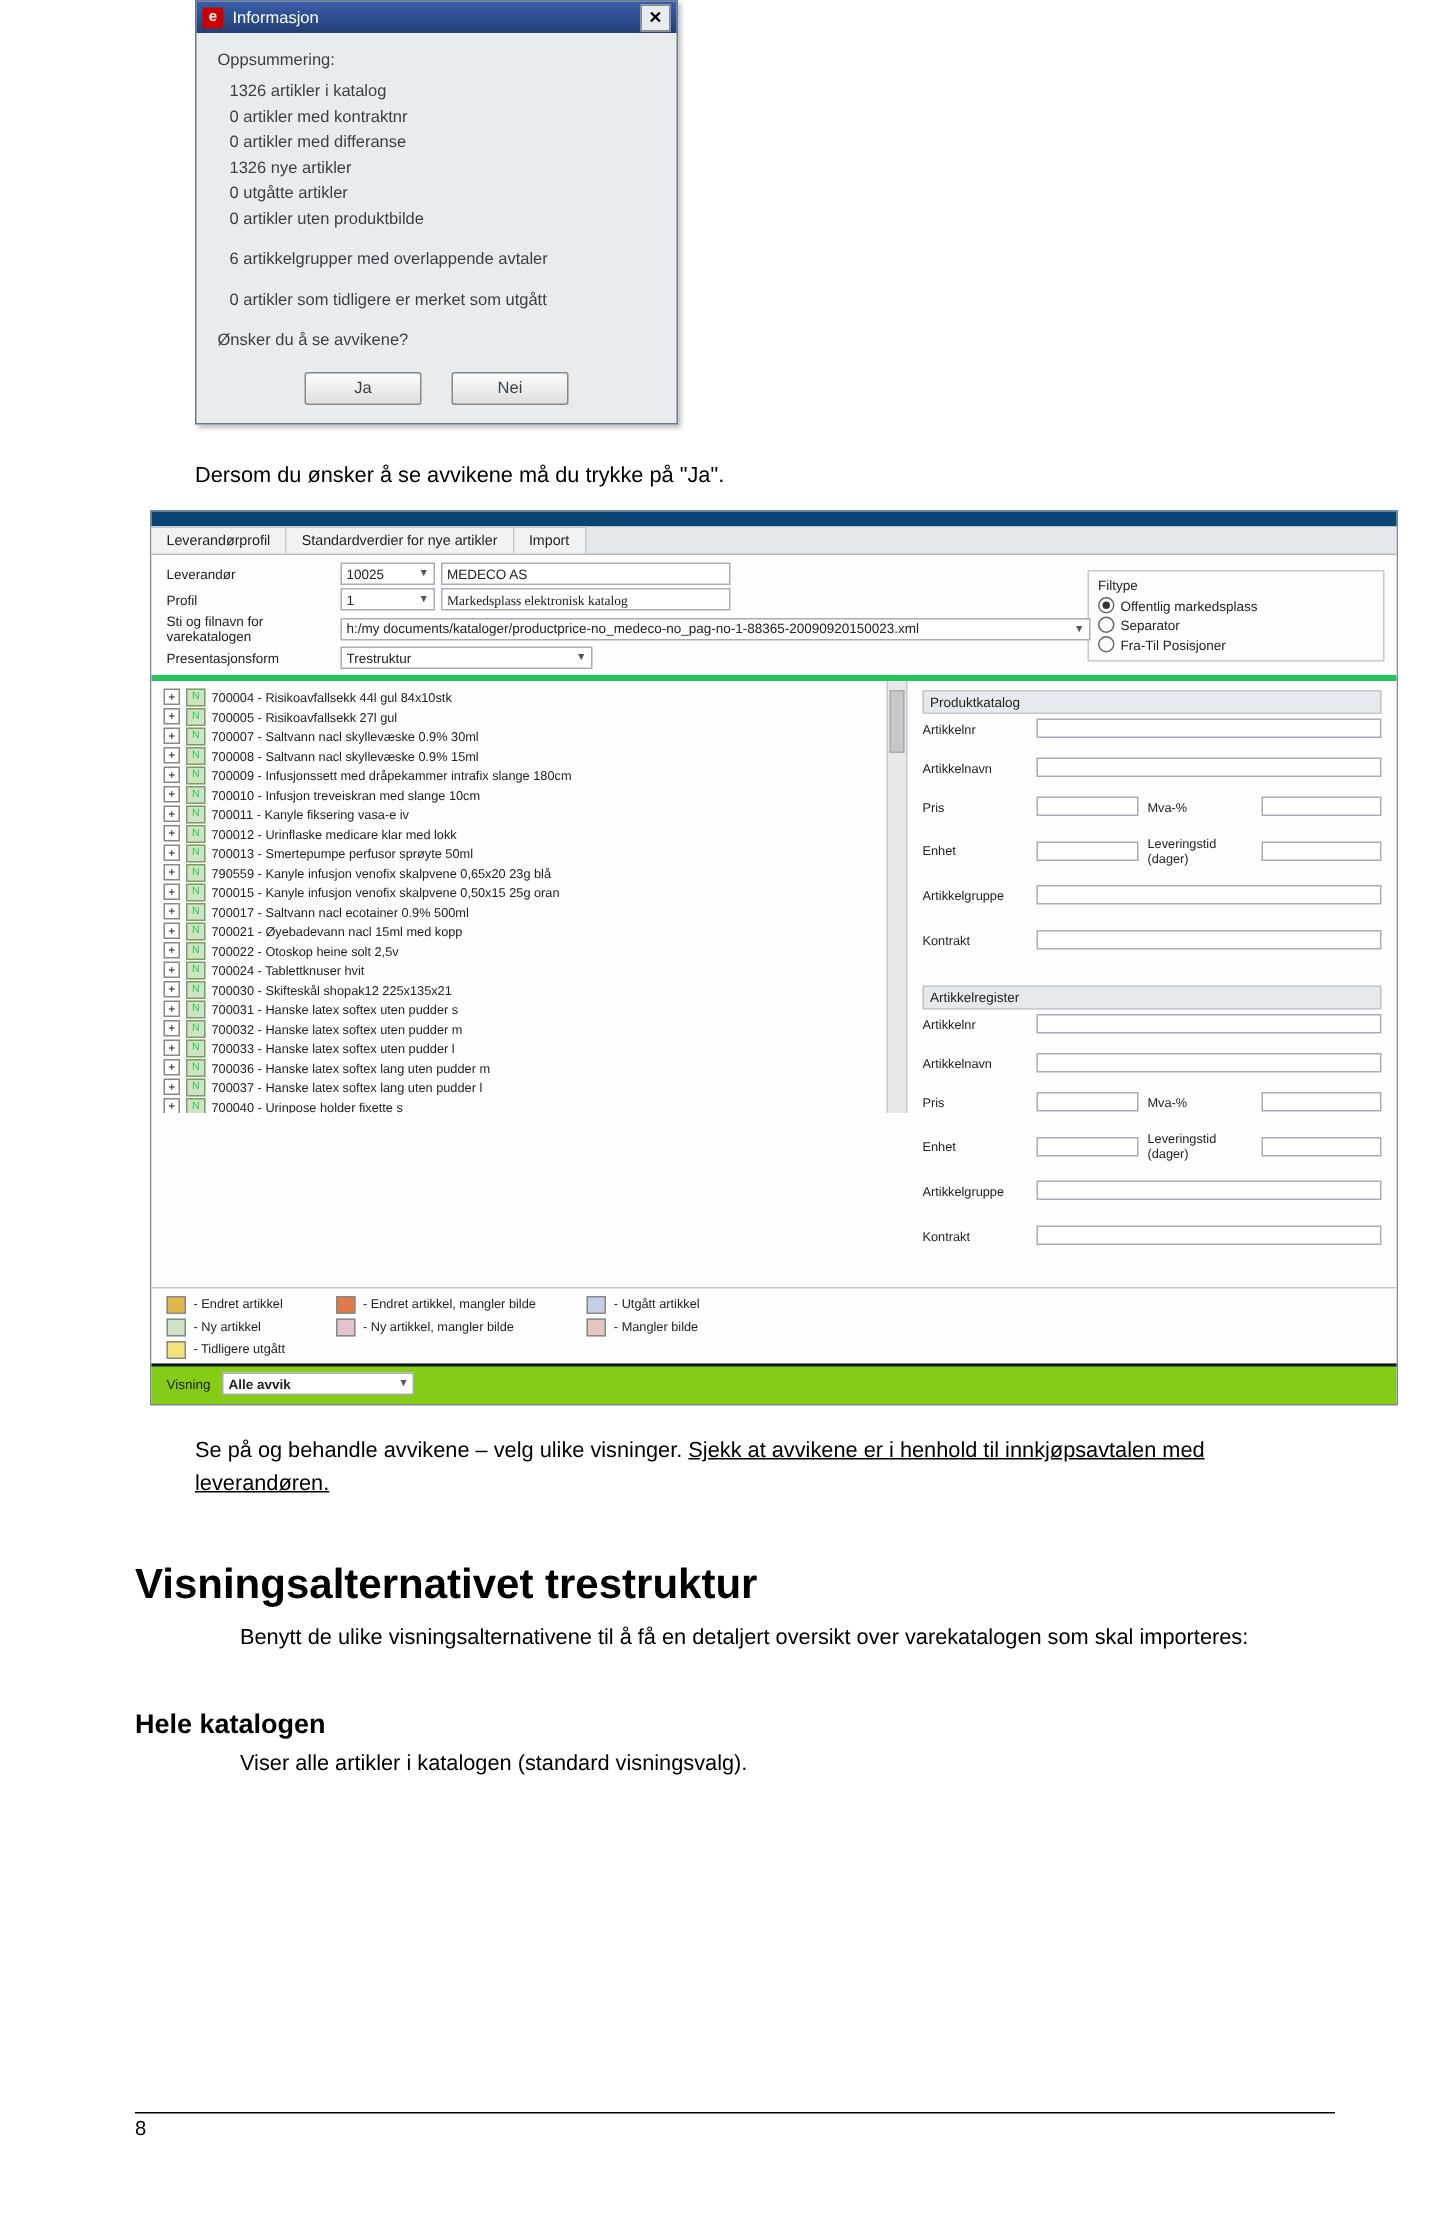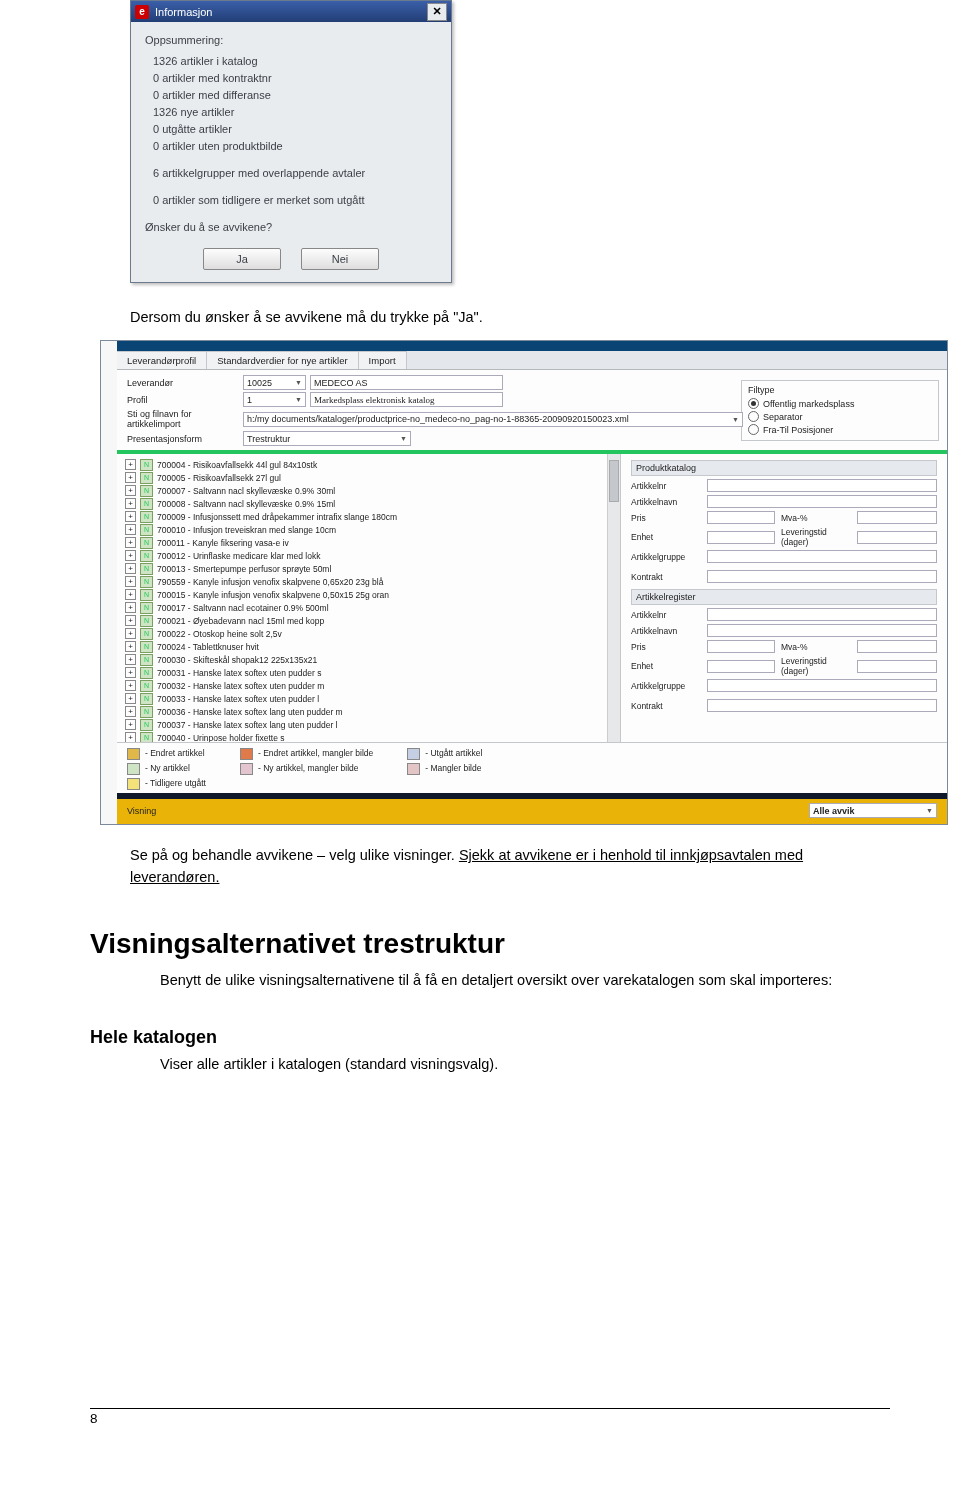--- a/index.html
+++ b/index.html
@@ -71,21 +71,20 @@
 
   
   .mainshot {
     margin: 12px 0 0 10px;
     width: 830px;
     border: 1px solid #7a8a9a;
     font-family: Tahoma, Arial, sans-serif;
     font-size: 9px;
     color: #222;
     background: #f7f7f7;
-    padding-left: 16px;
   }
   .topstrip { height: 10px; background: #0a4475; }
   .tabbar {
     display:flex; gap:0;
     background:#e4e8ec; border-bottom:1px solid #b5b8bb;
   }
   .tab {
     padding: 3px 10px; background:#f0f2f4;
     border-right:1px solid #c4c8cc; border-top:1px solid #c4c8cc;
     font-size:9.5px;
@@ -133,46 +132,46 @@
   .tree-row { display:flex; align-items:center; gap:4px; padding:0.5px 0; font-size:8.5px; white-space:nowrap; }
   .node-toggle { width:9px; height:9px; border:1px solid #888; display:flex; align-items:center; justify-content:center; font-size:8px; line-height:1; }
   .badge { width:11px; height:10px; background:#cfe3c5; border:1px solid #7aa060; color:#2c5; font-size:7px; display:flex; align-items:center; justify-content:center; }
   .tree-row span.txt { font-size:8.5px; }
 
   .propcol { flex:1; padding:4px 10px 4px 10px; }
   .prop-section-title { background:#e6eaee; border:1px solid #c4c8cc; padding:2px 4px; font-size:9px; margin:2px 0 3px; }
   .prop-grid {
     display:grid;
     grid-template-columns: 70px 1fr 70px 80px;
-    gap: 3px 6px;
+    gap: 13px 6px;
     align-items:center;
-    margin-bottom:6px;
+    margin-bottom:24px;
   }
   .prop-grid .fbox { height:11px; }
   .prop-grid .lbl { font-size:8.5px; }
 
   .legend-row {
     border-top:1px solid #c4c8cc;
     padding:5px 10px 3px; display:flex; gap:34px; font-size:8.5px;
     background:#fdfdfd;
   }
   .legend-col { display:flex; flex-direction:column; gap:3px;}
   .legend-item { display:flex; align-items:flex-start; gap:5px; }
   .lg { width:11px; height:10px; border:1px solid #888; display:inline-block; }
   .lg.e { background:#e0b84a;}
   .lg.n { background:#cfe3c5;}
   .lg.t { background:#f3e27a;}
   .lg.er { background:#e07a4a;}
   .lg.nr { background:#e3c5cf;}
   .lg.u { background:#c5cfe3;}
   .lg.m { background:#e3c5c5;}
   .visning-row {
-    border-top:6px solid #0f172a;
+    border-top:2px solid #0f172a;
     padding:4px 10px 6px; display:flex; align-items:center; gap:8px;
-    background:#eab308; font-size:9px;justify-content:space-between;
+    background:#84cc16; font-size:9px;
   }
 
   h1.sec { font-size: 28px; font-weight: bold; margin: 40px 0 10px 0; }
   .indent-para { font-size: 14.5px; margin: 6px 40px 0 70px; line-height:1.45; }
   h2.sub { font-size: 18px; font-weight:bold; margin: 36px 0 6px 0; }
 
   .footer {
     position: absolute; bottom: 14px; left: 90px; right: 70px;
     border-top: 1px solid #000;
     display:flex; justify-content:space-between; align-items:flex-start;
@@ -247,21 +246,21 @@
       </div>
 
       <div class="lbl">Profil</div>
       <div style="display:flex; gap:4px;">
         <div class="fbox select" style="width:55px;">1</div>
         <div class="fbox" style="flex:1;font-family:Liberation Serif, serif;">Markedsplass elektronisk katalog</div>
       </div>
       <div></div>
         <div></div>
 
-      <div class="lbl">Sti og filnavn for artikkelimport</div>
+      <div class="lbl">Sti og filnavn for varekatalogen</div>
       <div style="grid-column: 2 / span 3;">
         <div class="fbox select" style="width:100%;">h:/my documents/kataloger/productprice-no_medeco-no_pag-no-1-88365-20090920150023.xml</div>
       </div>
 
       <div class="lbl">Presentasjonsform</div>
       <div>
           <div class="fbox select" style="width:160px;">Trestruktur</div>
         </div>
       <div></div>
         <div></div>

